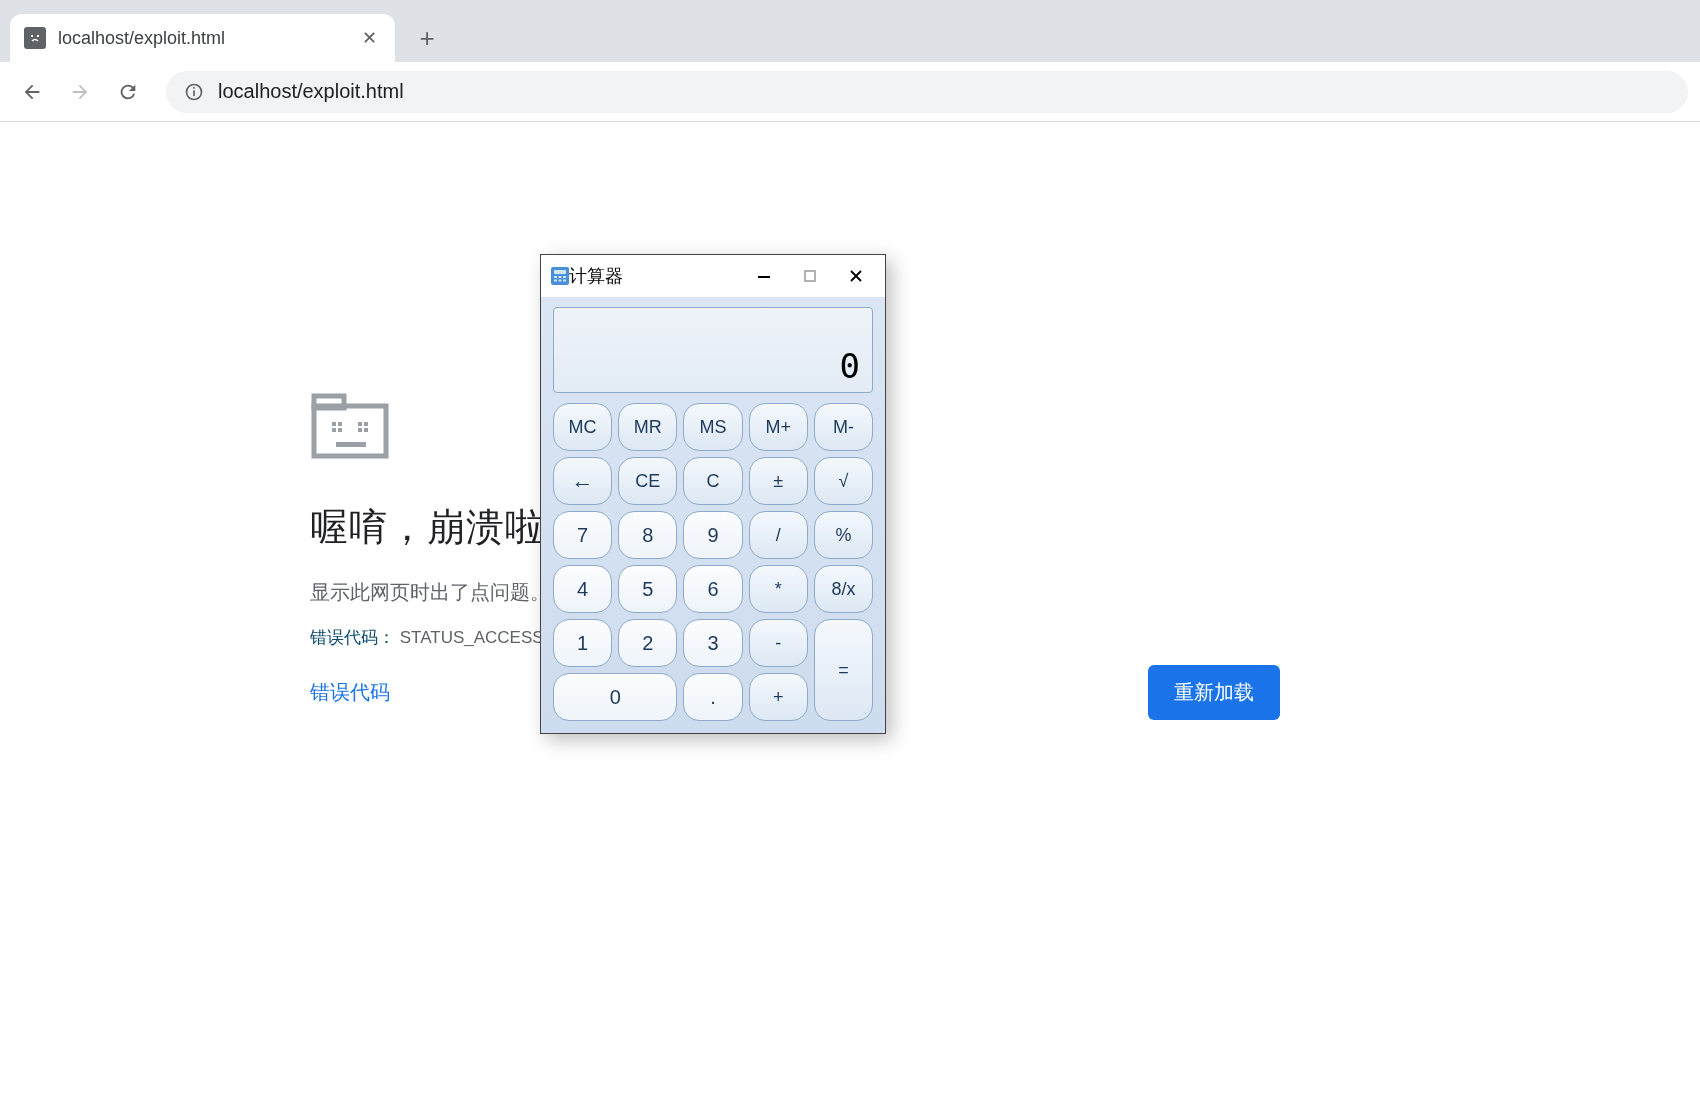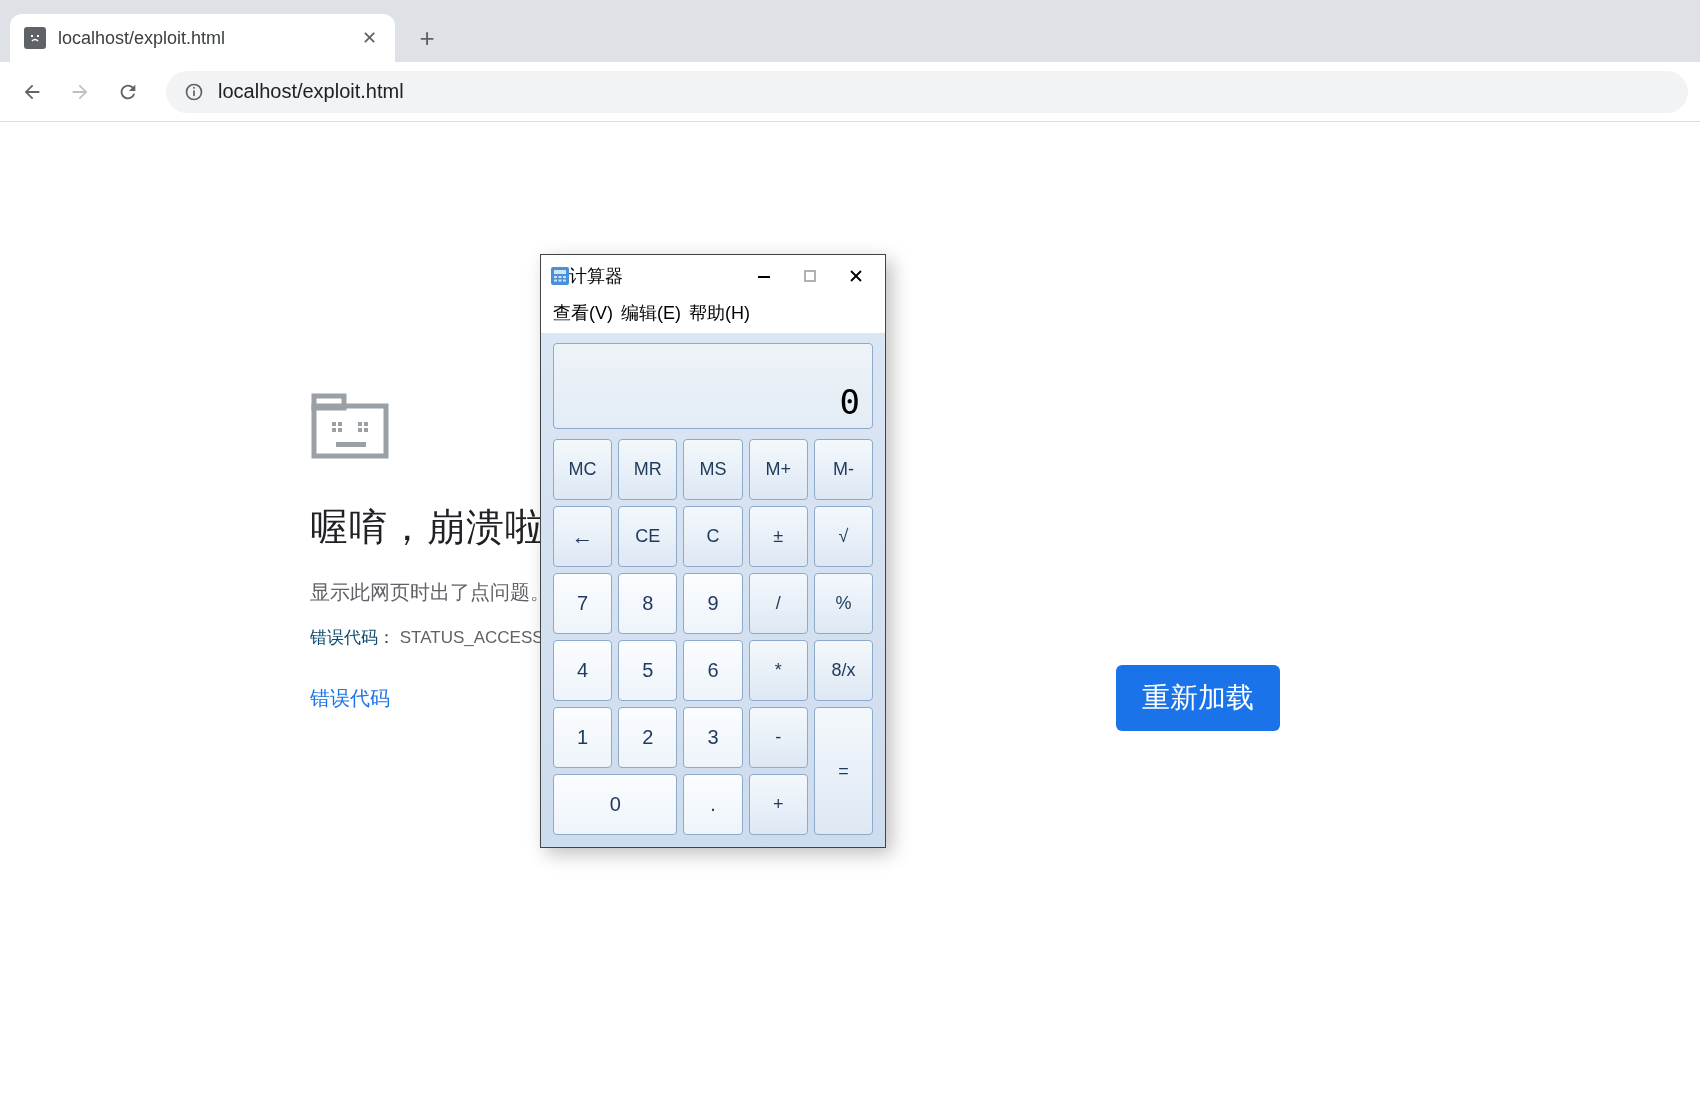--- a/index.html
+++ b/index.html
@@ -88,21 +88,21 @@
     left:310px;
     right:420px;
     display:flex;
     justify-content:space-between;
     align-items:center;
     width: 970px;
   }
   .learn-more { color:#1a73e8; font-size:20px; cursor:pointer; }
   .reload-btn {
     background:#1a73e8;color:#fff;border:none;border-radius:6px;
-    font-size:28px;padding:14px 26px;cursor:pointer;
+    font-size:20px;padding:14px 26px;cursor:pointer;
   }
   
   .calc-window {
     position:absolute;
     left:540px; top:254px;
     width:346px;
     background:#fff;
     border:1px solid #444;
     box-shadow: 6px 6px 18px rgba(0,0,0,.25);
     font-family: "Segoe UI", Arial, sans-serif;
@@ -132,23 +132,23 @@
     font-size:34px;
     font-family: Consolas, monospace;
     margin-bottom:10px;
   }
   .calc-grid {
     display:grid;
     grid-template-columns: repeat(5, 1fr);
     gap:6px;
   }
   .cbtn {
-    height:61px;
+    height:48px;
     border:1px solid #8faac9;
-    border-radius:4px;
+    border-radius:16px;
     background: linear-gradient(#f4f8fc,#dde8f4);
     display:flex;align-items:center;justify-content:center;
     font-size:18px;color:#1e395b;cursor:pointer;
     font-family: inherit;
   }
   .cbtn.num { background: linear-gradient(#fbfdff,#eef4fa); font-size:20px; color:#1e395b;}
   .cbtn.wide { grid-column: span 2; }
   .cbtn.tall { grid-row: span 2; height:auto; }
   .cbtn .arrow { font-size:22px; }
 </style>
@@ -254,25 +254,20 @@
         <svg width="14" height="14">
           <rect x="2" y="2" width="10" height="10" fill="none" stroke="#999" stroke-width="1.5"></rect>
         </svg>
       </div>
     <div class="win-btn">
         <svg width="14" height="14">
           <path d="M2 2 L12 12 M12 2 L2 12" stroke="#000" stroke-width="1.8"></path>
         </svg>
       </div>
   </div>
-  <div class="calc-menu">
-    <span>查看(V)</span>
-    <span>编辑(E)</span>
-    <span>帮助(H)</span>
-  </div>
   <div class="calc-body">
     <div class="calc-display">0</div>
     <div class="calc-grid">
       <button class="cbtn">MC</button>
       <button class="cbtn">MR</button>
       <button class="cbtn">MS</button>
       <button class="cbtn">M+</button>
       <button class="cbtn">M-</button>
 
       <button class="cbtn">

